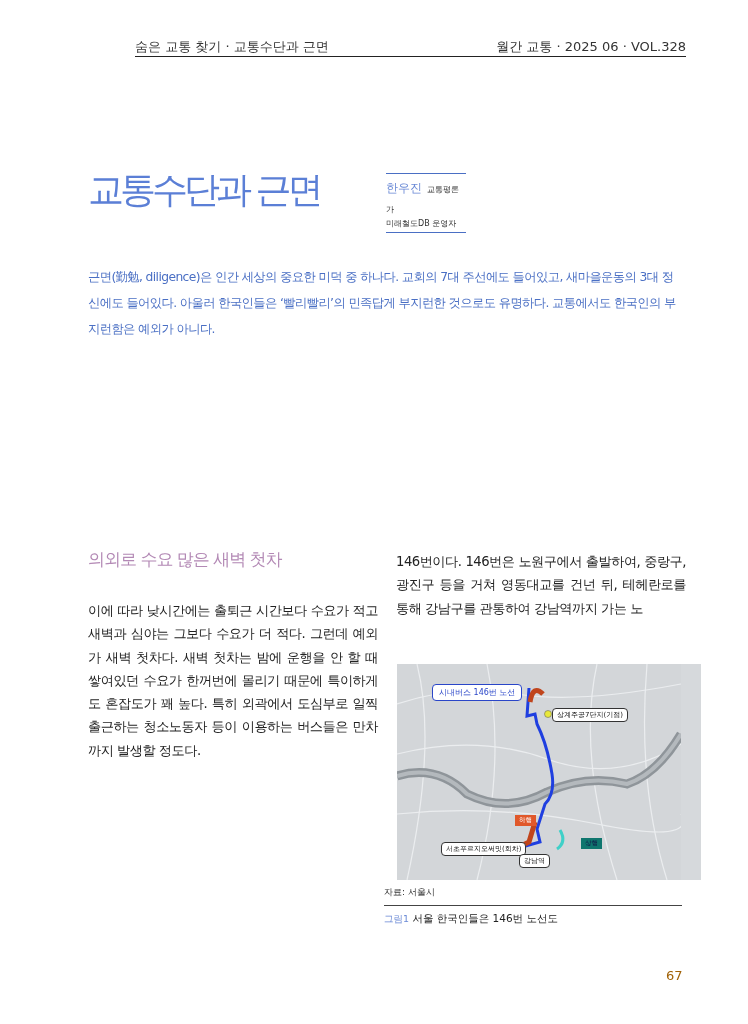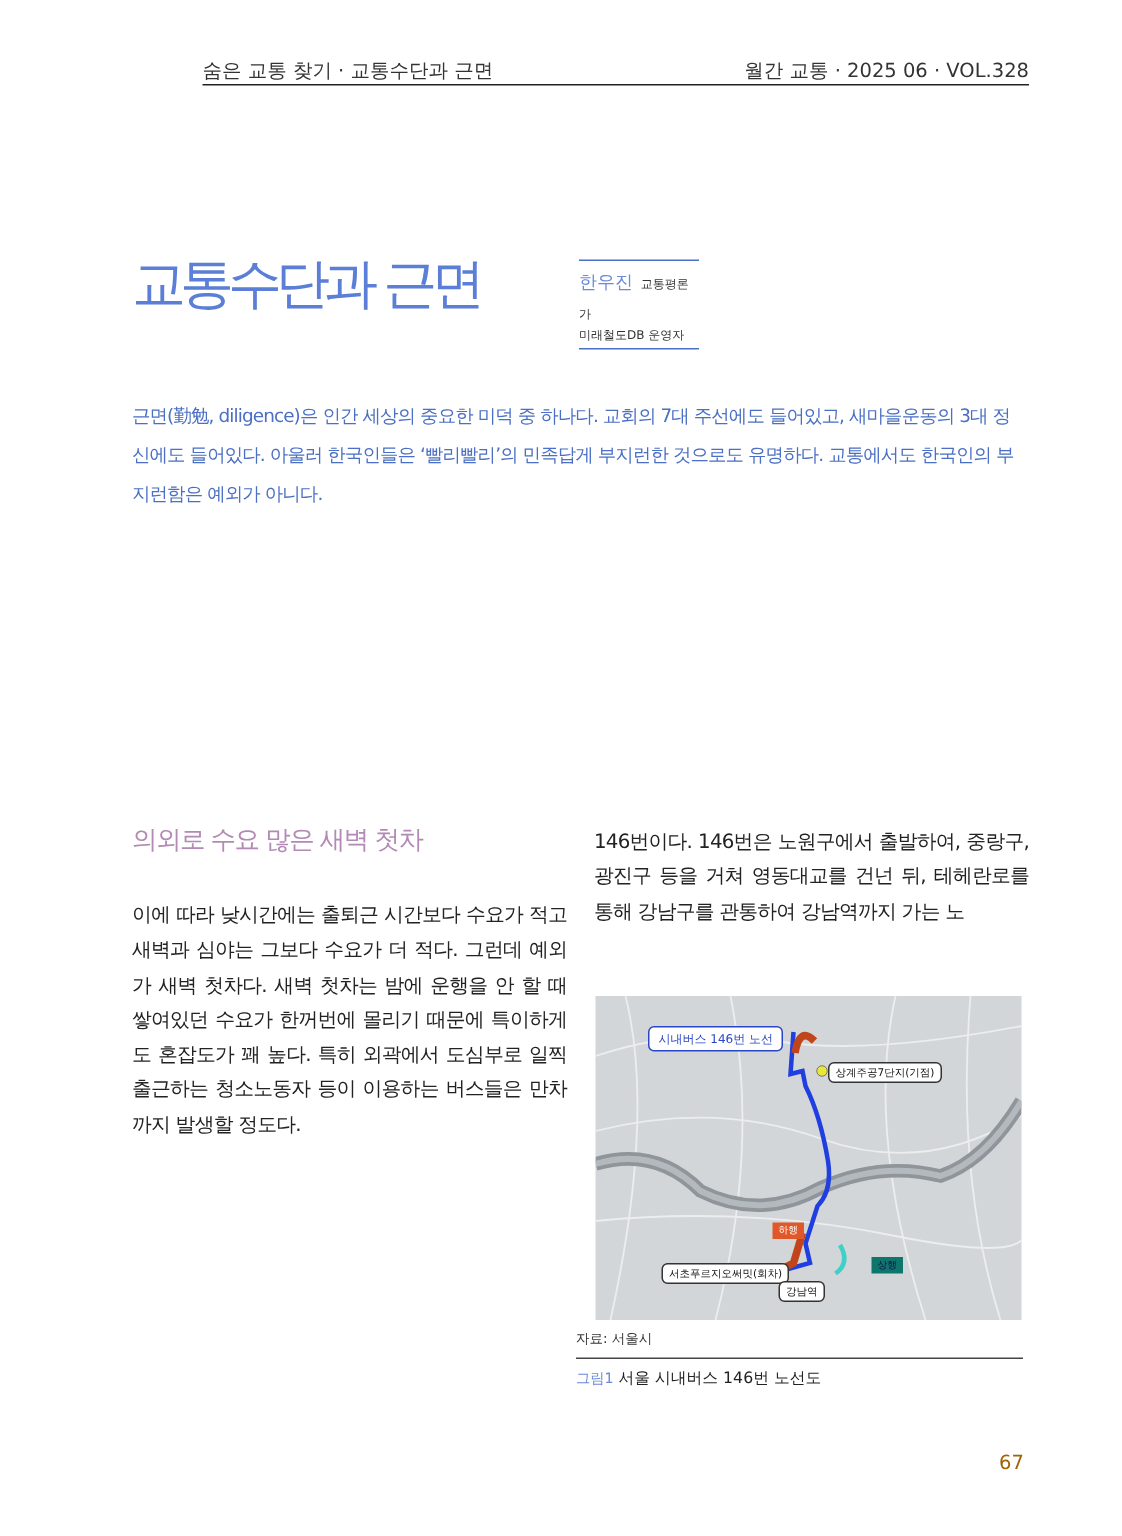--- a/index.html
+++ b/index.html
@@ -20,21 +20,21 @@
           line-height: 26px; color: #4a6fc4; letter-spacing: -0.6px; }
   .section-title { position: absolute; left: 88px; top: 548px; font-size: 17px; color: #b389b5;
                    letter-spacing: -1px; }
   .col-left { position: absolute; left: 88px; top: 599px; width: 290px; font-size: 13.2px;
               line-height: 23.3px; color: #222; text-align: justify; letter-spacing: -0.5px; }
   .col-left p { margin: 0; }
   .col-right { position: absolute; left: 396px; top: 550px; width: 290px; font-size: 13.2px;
                line-height: 23.3px; color: #222; text-align: justify; letter-spacing: -0.5px; }
   .col-right p { margin: 0; }
   .map { position: absolute; left: 397px; top: 664px; width: 284px; height: 216px;
-         background: #d6d9dc; overflow: hidden; }
+         background: #d6d9dc; overflow: hidden; padding-left: 20px; }
   .map svg { position: absolute; left: 0; top: 0; }
   .map-label { position: absolute; font-size: 7px; background: #fff; border: 1px solid #333;
                border-radius: 4px; padding: 1px 4px; color: #111; white-space: nowrap; }
   .map-label.title-tag { border: 1.5px solid #2a46c8; color: #2a46c8; font-size: 8px; padding: 2px 6px; }
   .map-tag { position: absolute; font-size: 6.5px; color: #fff; padding: 1px 4px; }
   .source { position: absolute; left: 384px; top: 886px; font-size: 9px; color: #333; }
   .caption-rule { position: absolute; left: 384px; top: 905px; width: 298px; border-top: 1px solid #444; }
   .caption { position: absolute; left: 384px; top: 912px; font-size: 10.5px; color: #222; }
   .caption .fig { color: #6b8ad6; font-size: 9.5px; }
   .page-num { position: absolute; left: 666px; top: 968px; font-size: 13px; color: #a16207; }
@@ -101,16 +101,16 @@
   <span class="map-label" style="left:44px;top:178px;">서초푸르지오써밋(회차)</span>
   <span class="map-label" style="left:122px;top:190px;">강남역</span>
   <span class="map-tag" style="left:118px;top:151px;background:#e0582a;">하행</span>
   <span class="map-tag" style="left:184px;top:174px;background:#0f766e;color:#114;">상행</span>
 </div>
 
 <div class="source">자료: 서울시</div>
 <div class="caption-rule"></div>
 <div class="caption">
   <span class="fig">그림1</span>
-  <span>서울 시내버스 146번 노선도</span>
+  <span>서울 한국인들은 146번 노선도</span>
 </div>
 
 <div class="page-num">67</div>
 
 </body></html>

